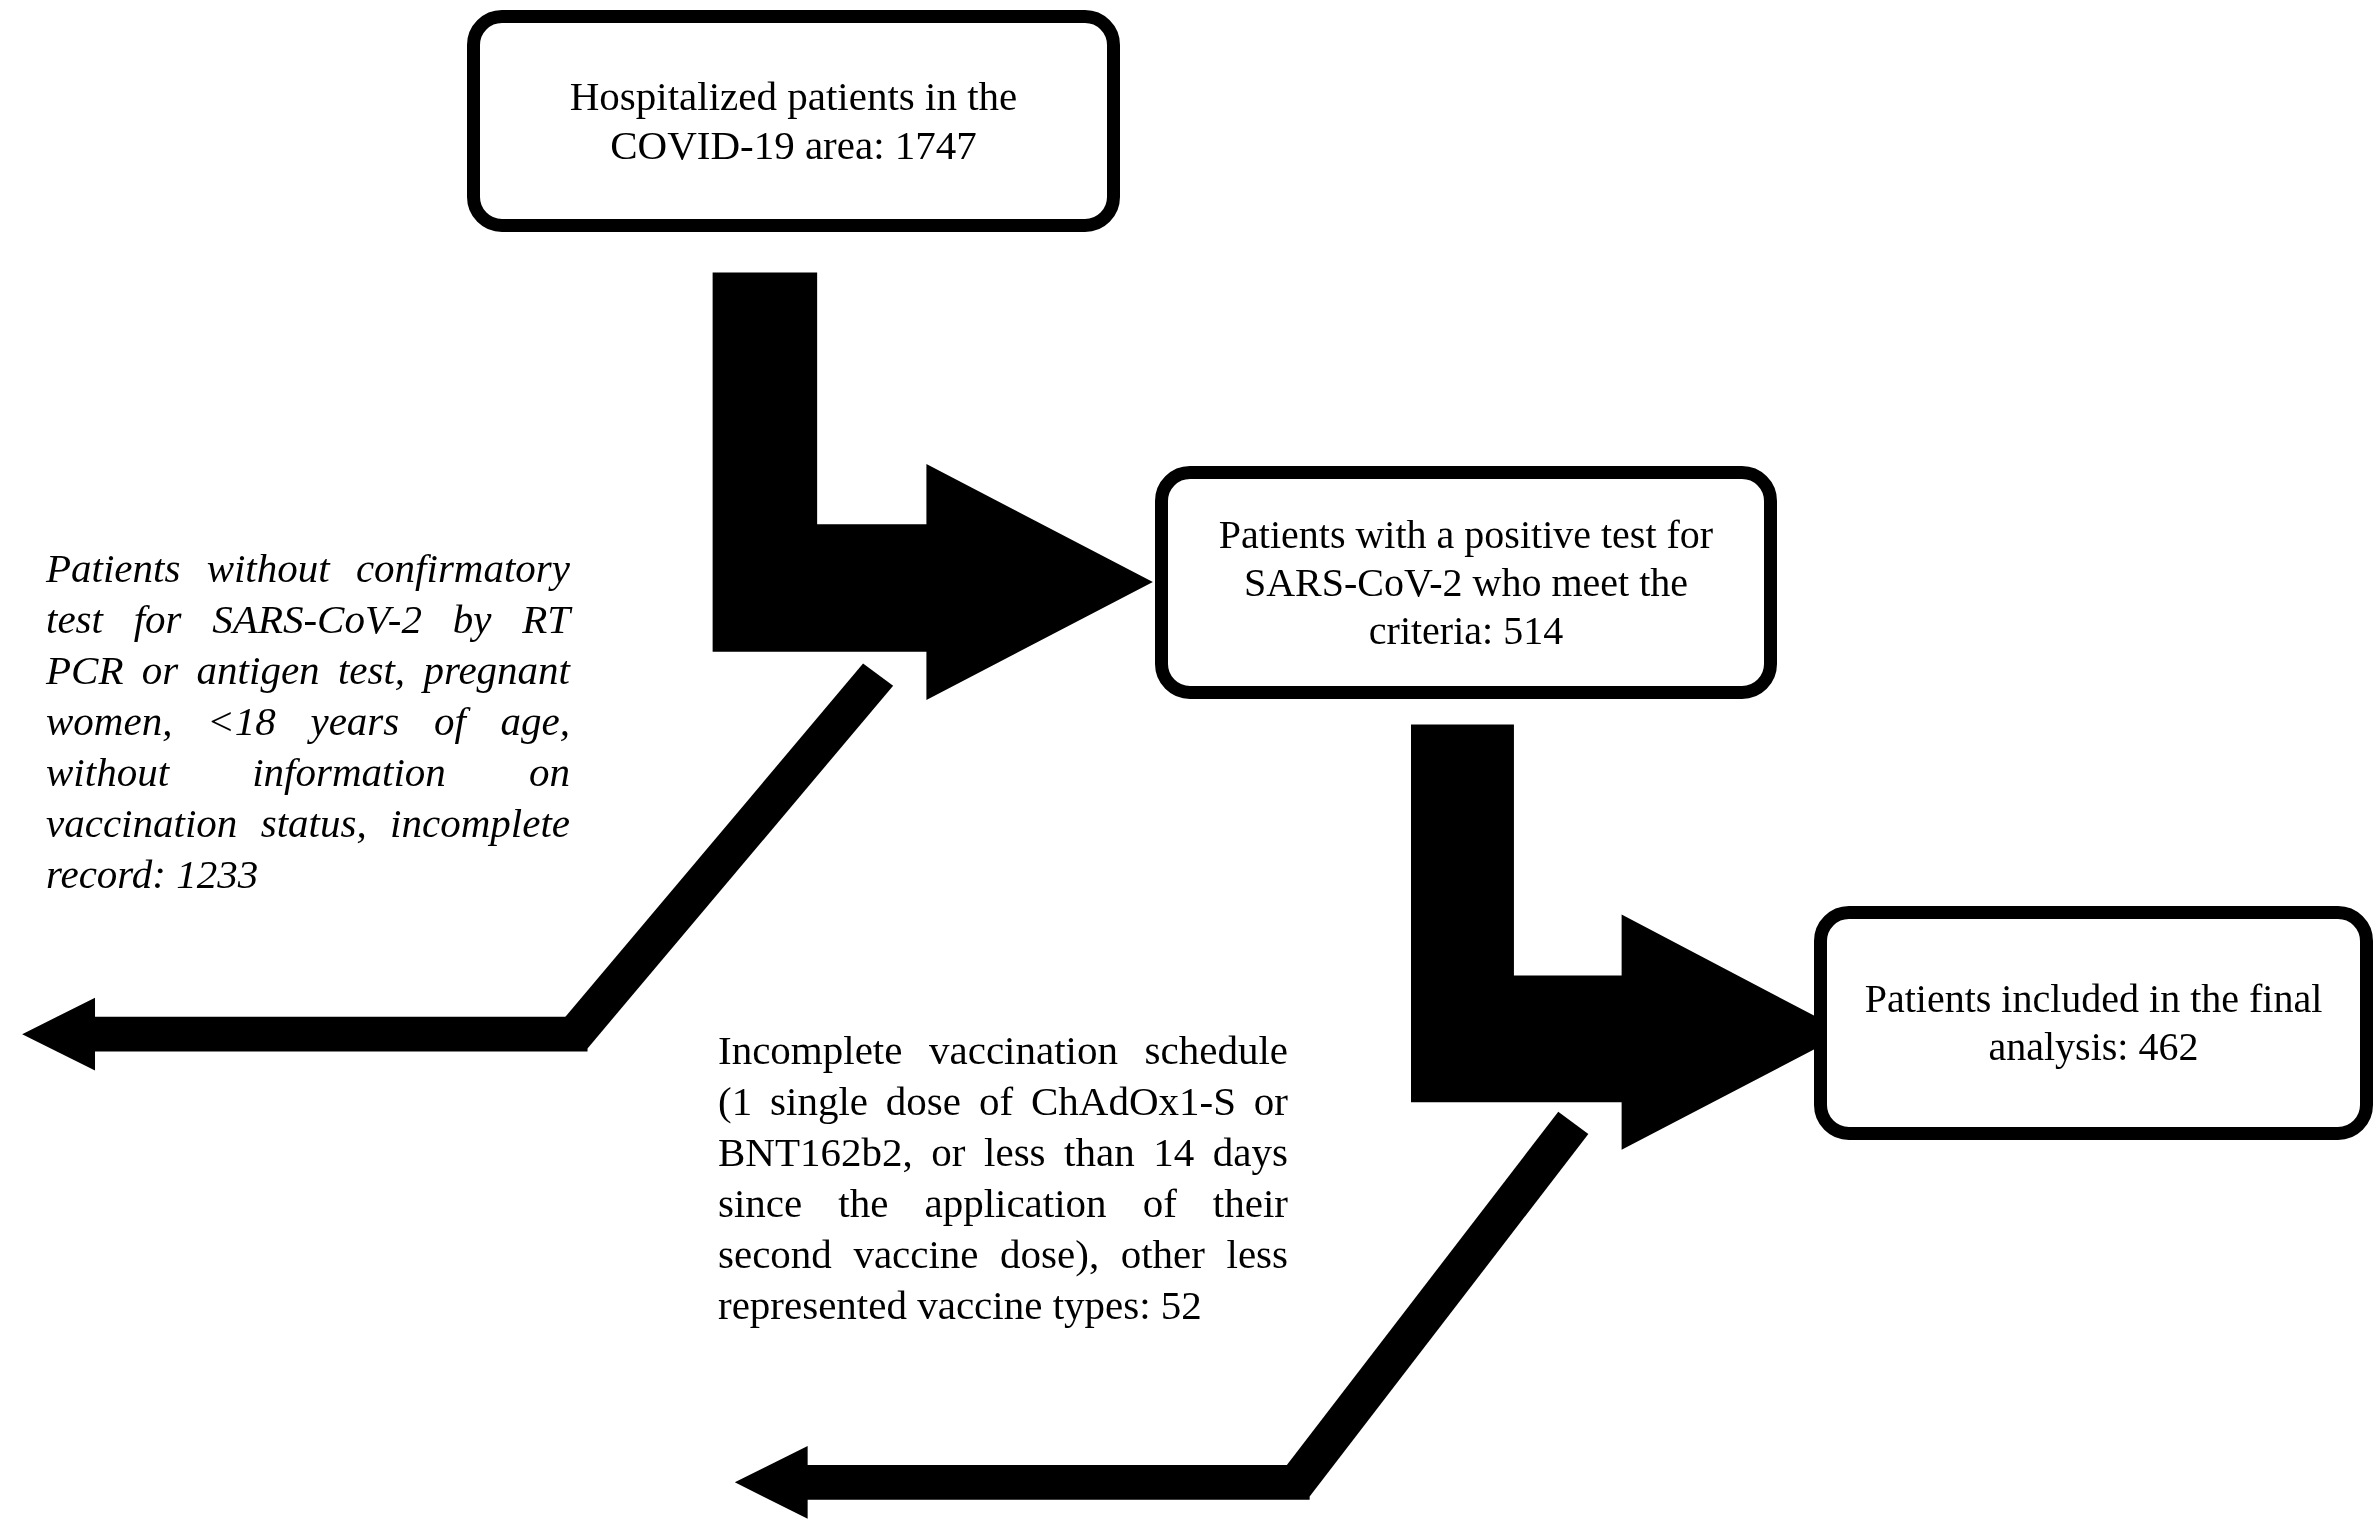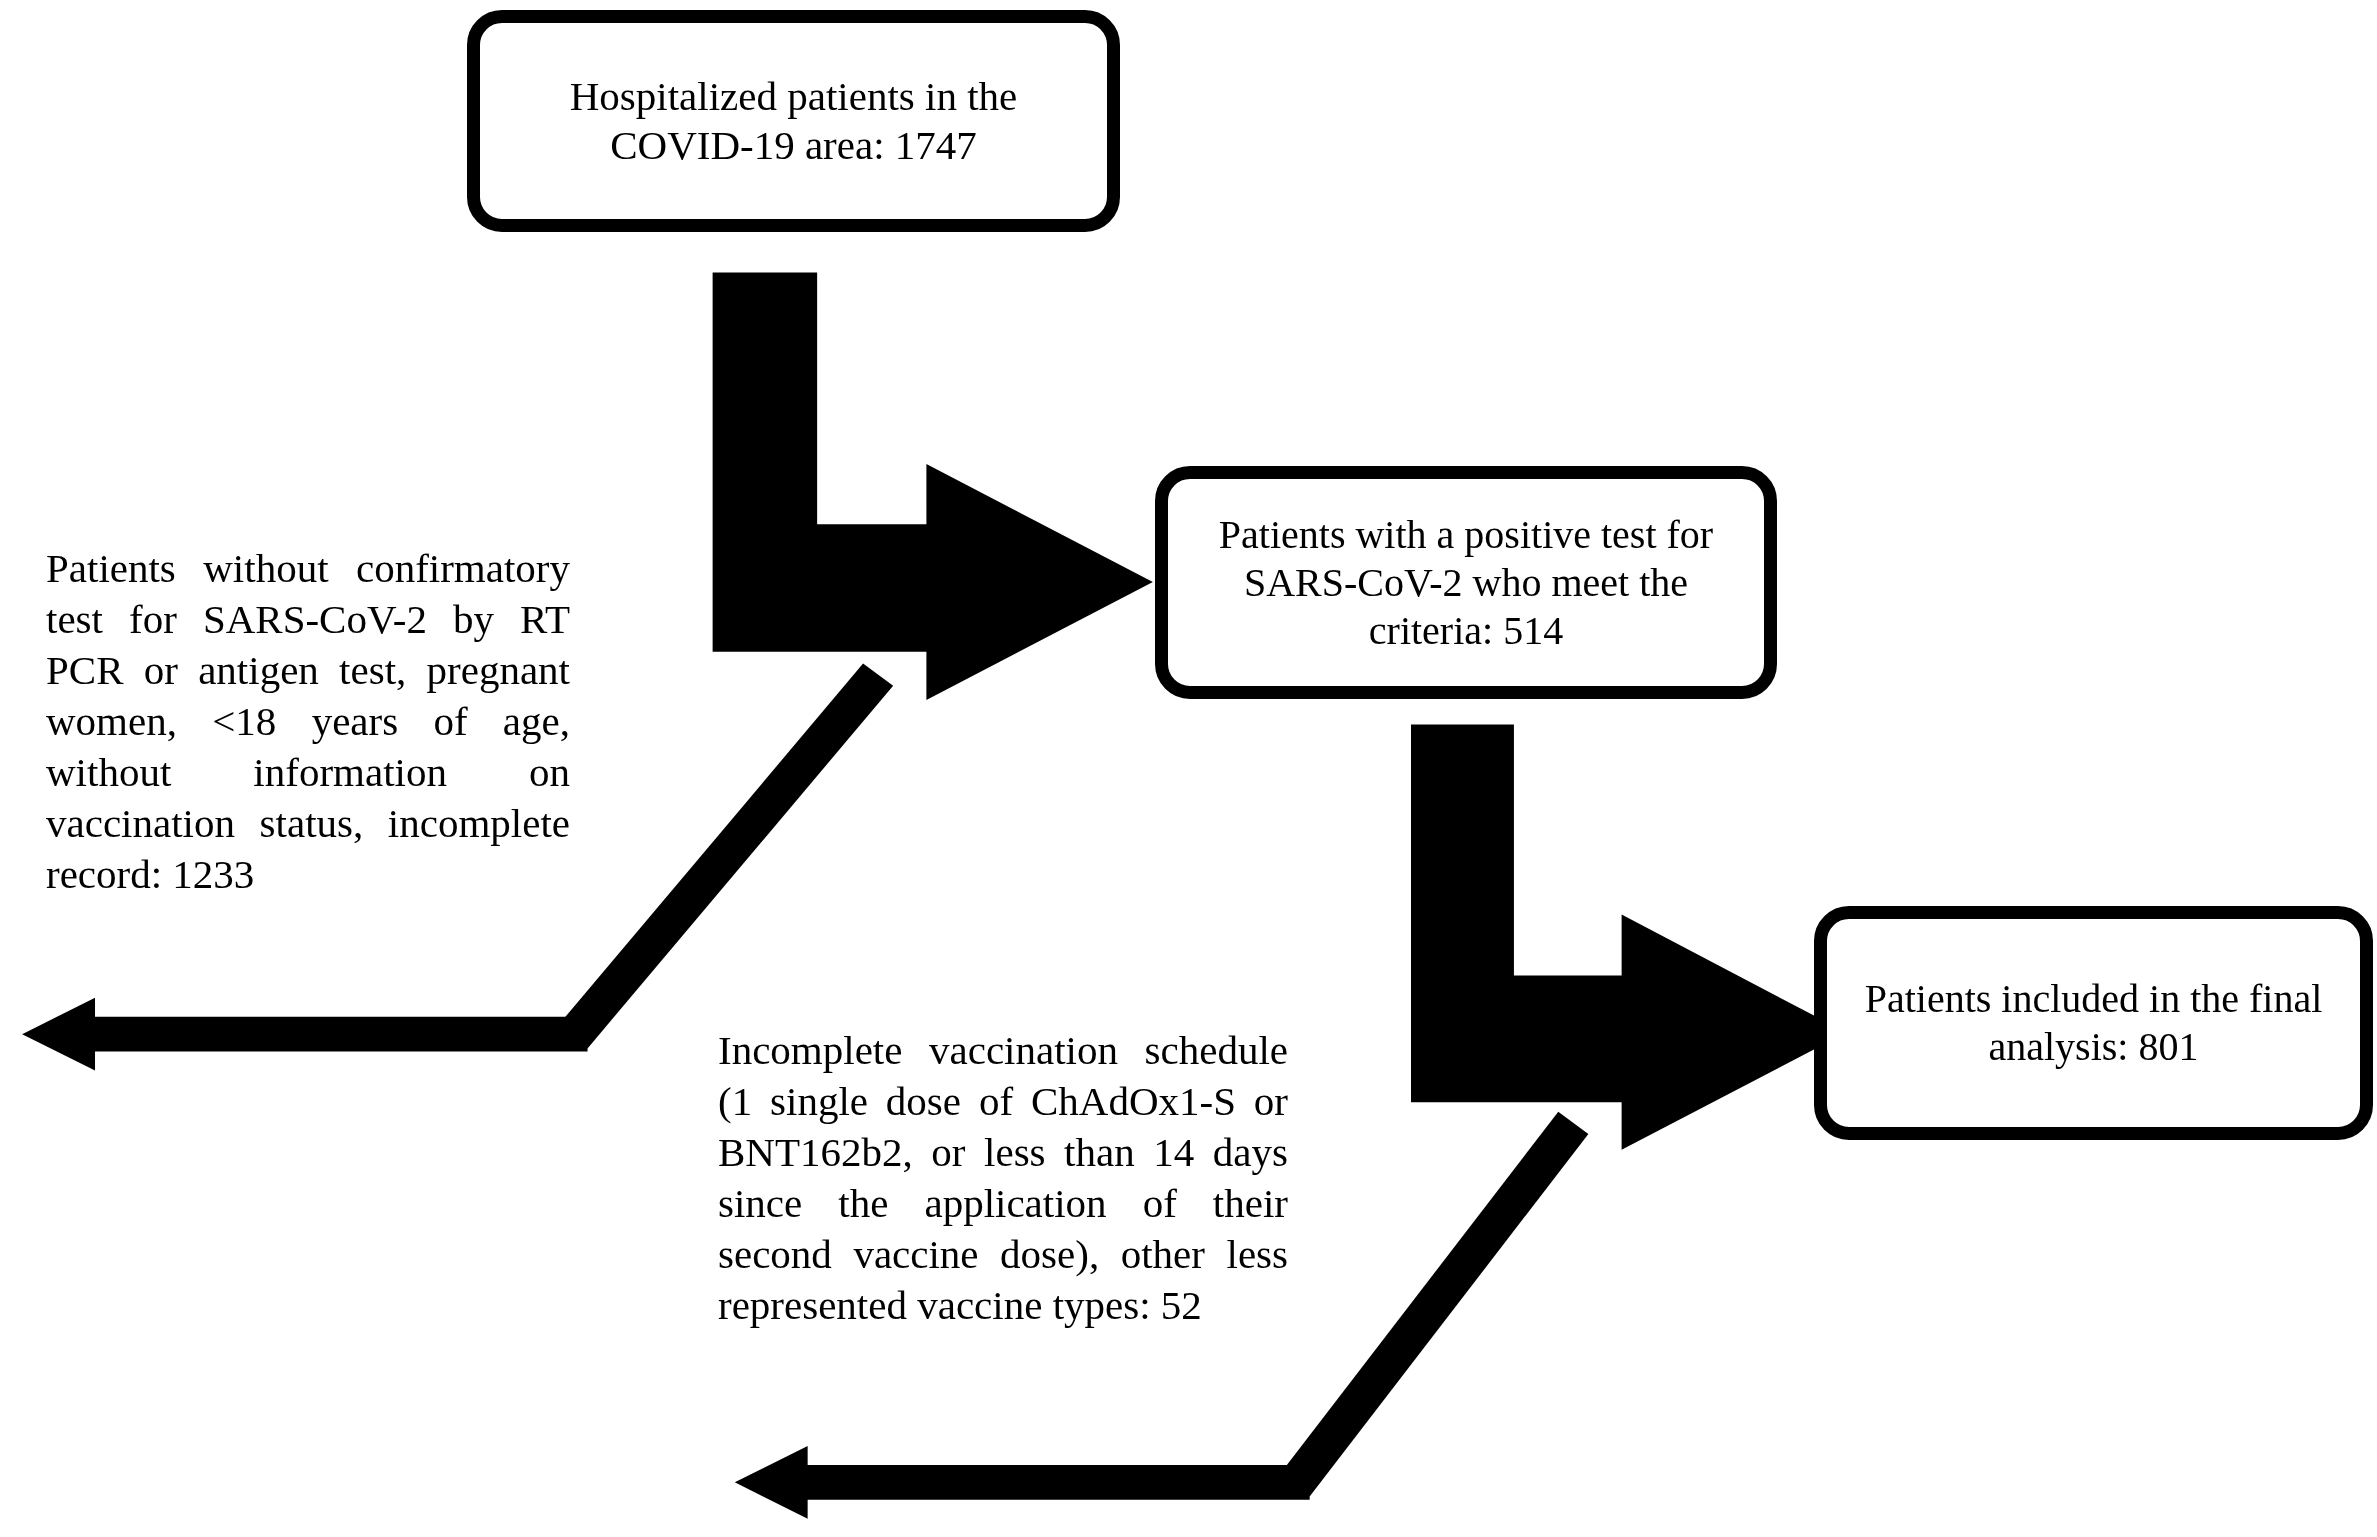--- a/index.html
+++ b/index.html
@@ -55,21 +55,21 @@
   }
   .excl-text {
     position: absolute;
     color: #000000;
     text-align: justify;
     text-align-last: left;
     line-height: 51px;
     font-size: 41px;
     white-space: normal;
   }
-  #excl-left  { left: 46px;  top: 543px;  width: 524px; }
+  #excl-left  { left: 46px;  top: 543px;  width: 524px; font-style: italic; }
   #excl-bottom{ left: 718px; top: 1025px; width: 570px; }
 </style>
 </head>
 <body>
 
 <div id="canvas">
 
   <svg class="layer" viewBox="0 0 3002 1941">
 
     <path fill="#000000" stroke="none" d="M 900,344
@@ -129,21 +129,21 @@
 
   <div class="node-box" id="box-hospitalized">
     <span class="node-text">Hospitalized patients in the COVID-19 area: 1747</span>
   </div>
 
   <div class="node-box" id="box-positive-test">
     <span class="node-text">Patients with a positive test for SARS-CoV-2 who meet the criteria: 514</span>
   </div>
 
   <div class="node-box" id="box-final-analysis">
-    <span class="node-text">Patients included in the final analysis: 801</span>
+    <span class="node-text">Patients included in the final analysis: 462</span>
   </div>
 
   <div class="excl-text" id="excl-left">Patients without confirmatory test for SARS-CoV-2 by RT PCR or antigen test, pregnant women, &lt;18 years of age, without information on vaccination status, incomplete record: 1233</div>
 
   <div class="excl-text" id="excl-bottom">Incomplete vaccination schedule (1 single dose of ChAdOx1-S or BNT162b2, or less than 14 days since the application of their second vaccine dose), other less represented vaccine types: 52</div>
 
 </div>
 
 
 </body></html>

